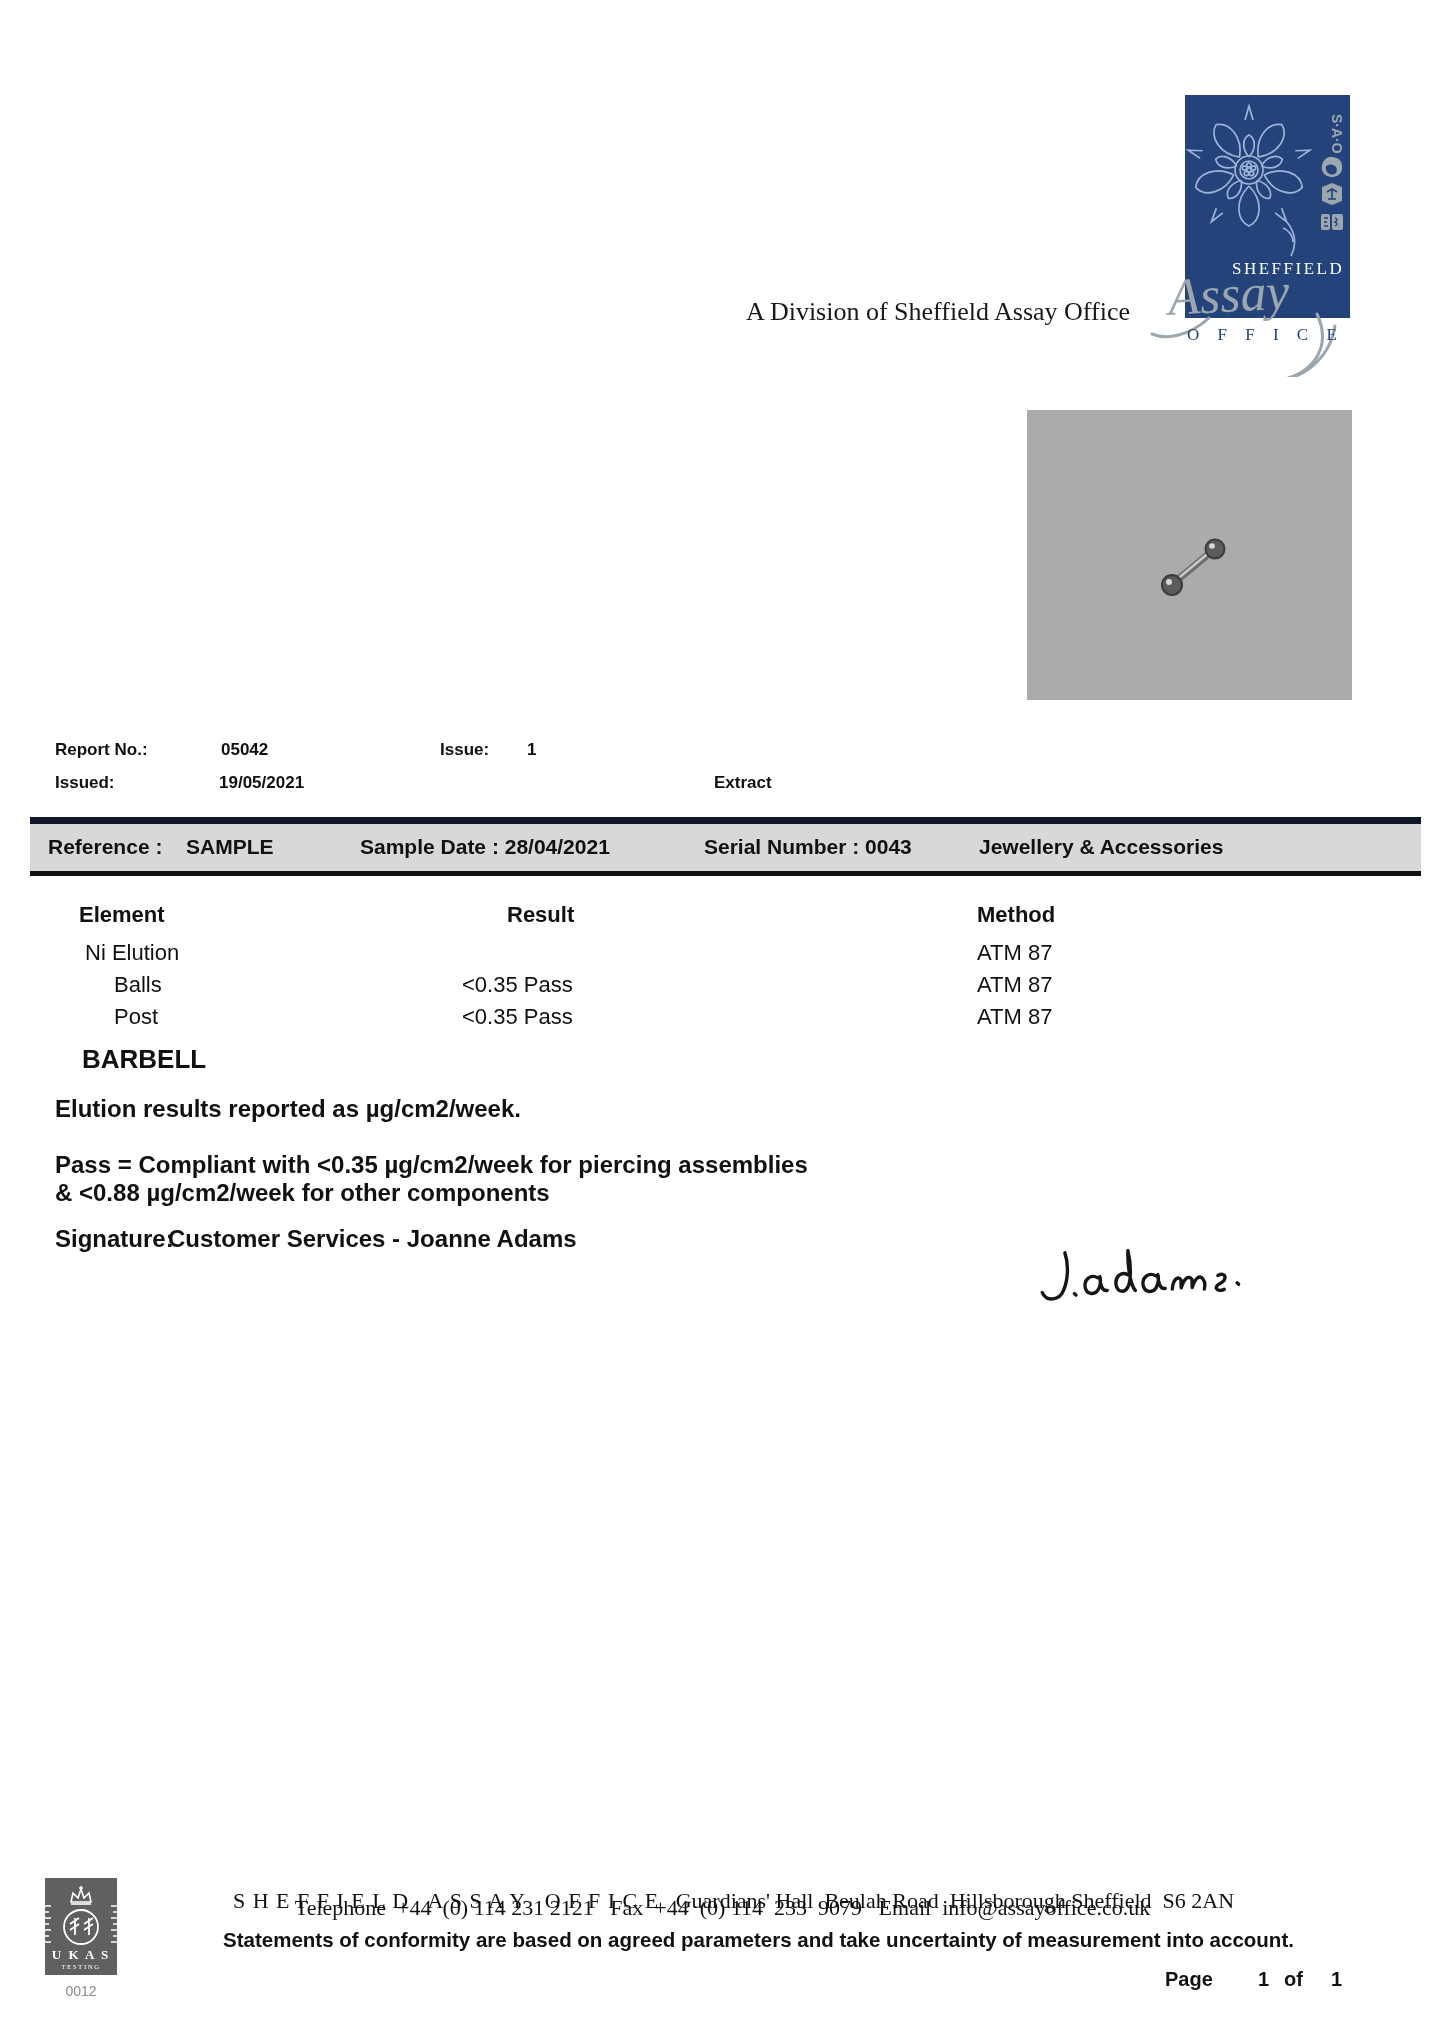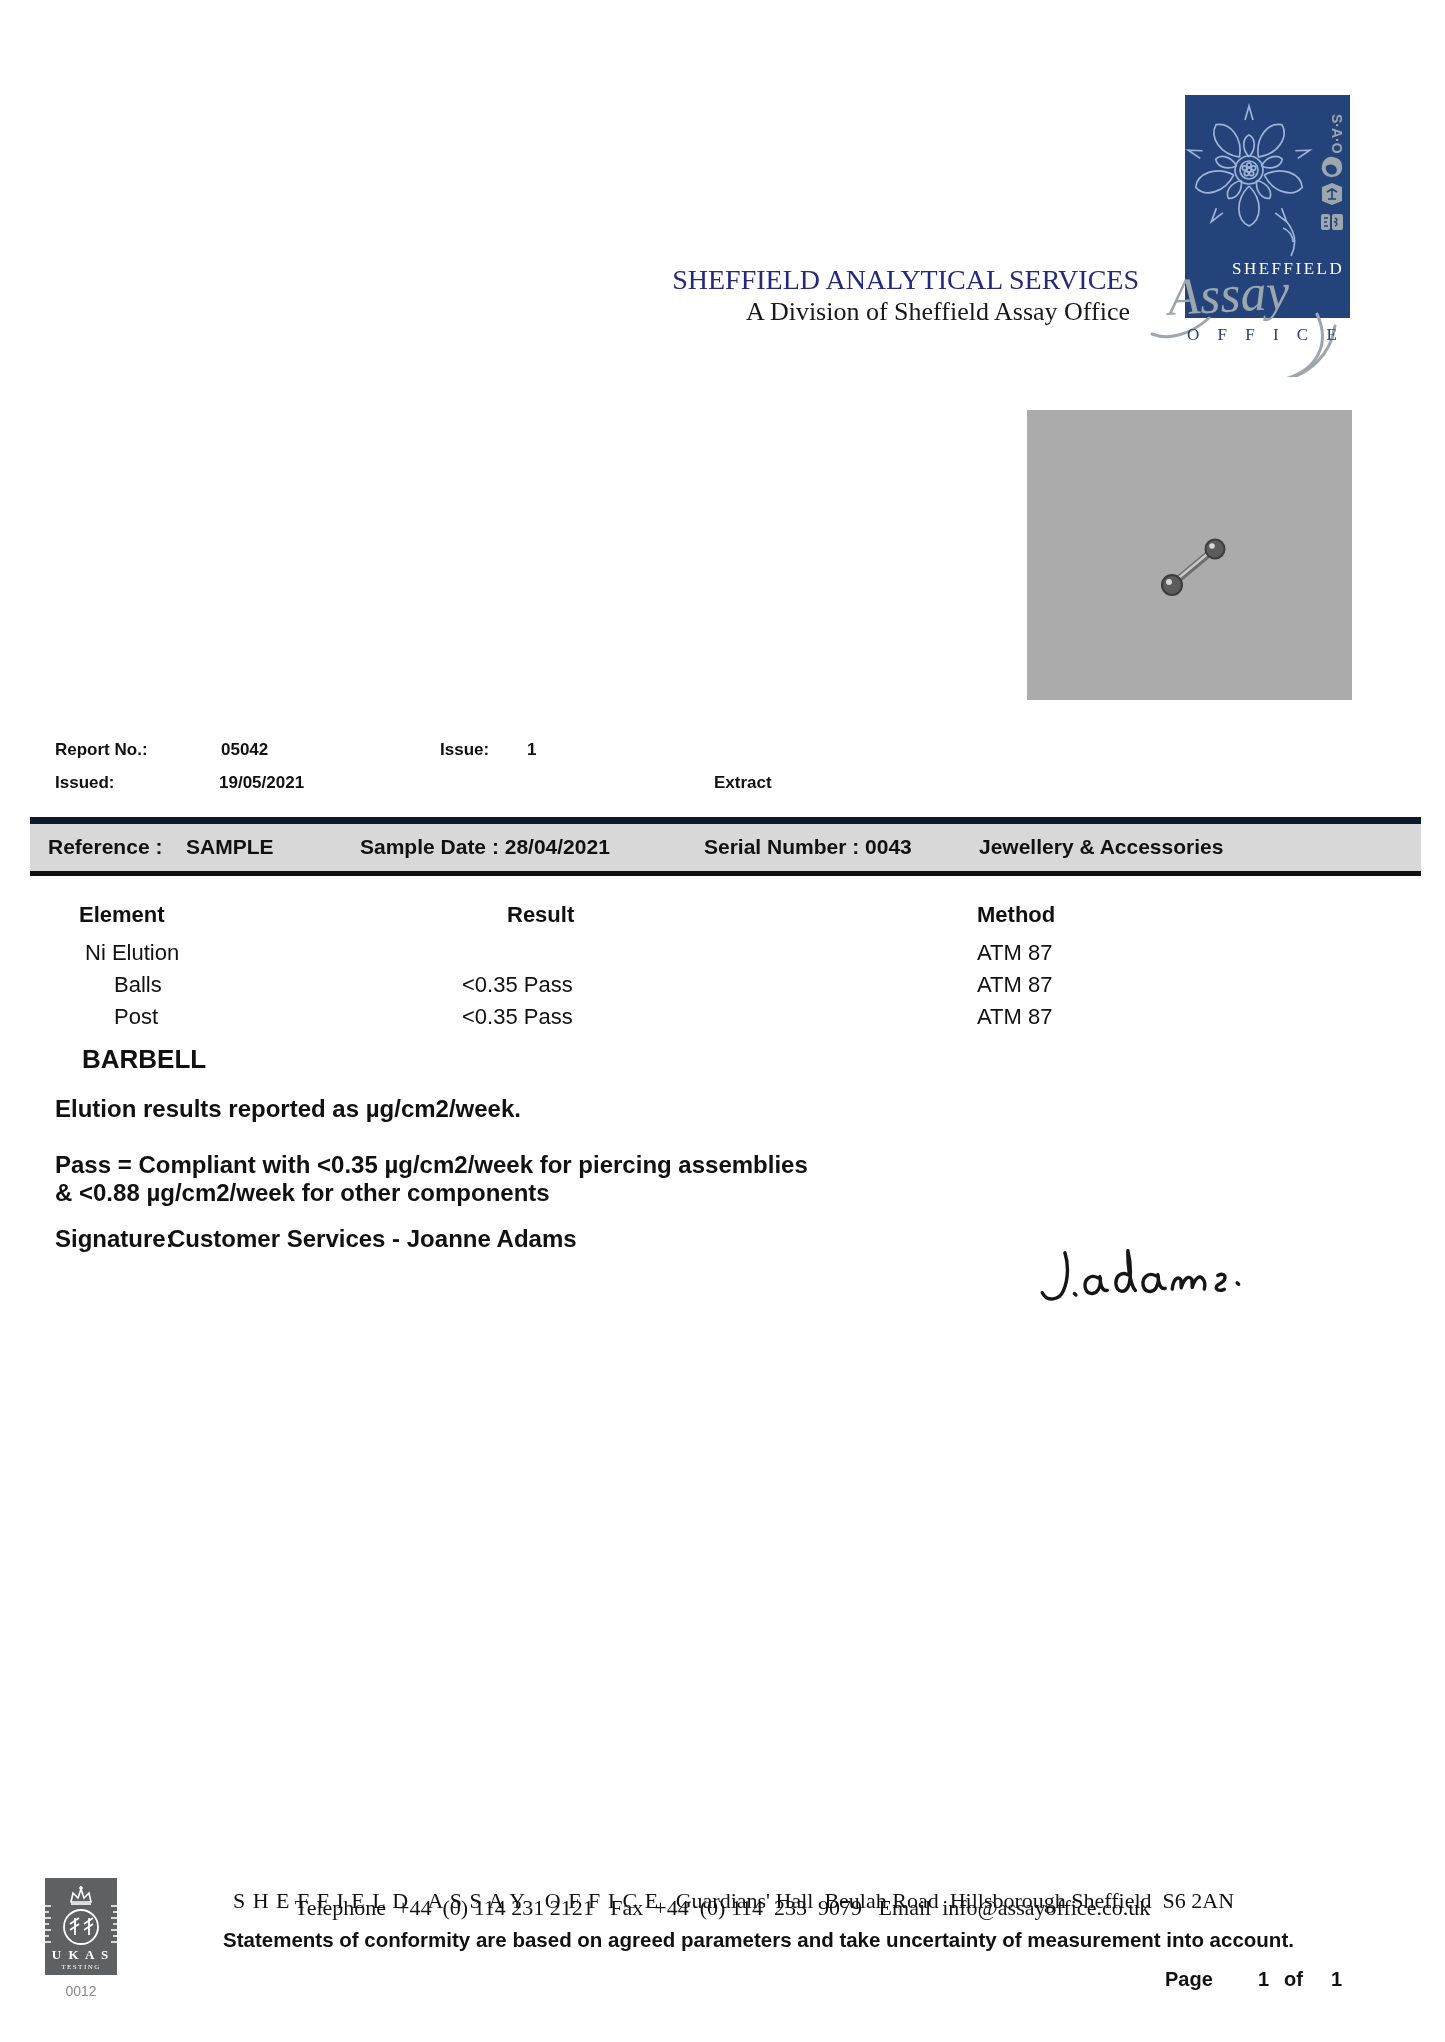--- a/index.html
+++ b/index.html
@@ -95,21 +95,20 @@
     <text x="-16" y="222" font-family="Liberation Serif, serif" font-size="52" font-style="italic" fill="#9ba6ae" transform="rotate(-3 0 222)">Assay</text>
 
     <g stroke="#9ba6ae" stroke-width="3" fill="none" stroke-linecap="round">
       <path d="M-33 242 C-18 248 4 244 24 226"></path>
       <path d="M132 222 C146 252 132 280 96 288 C124 284 146 262 150 234"></path>
     </g>
 
     <text x="2" y="248" font-family="Liberation Serif, serif" font-size="17" letter-spacing="7" fill="#24437a">O F F I C E</text>
   </svg>
 
-  <div class="abs brand-head">SHEFFIELD ANALYTICAL SERVICES</div>
   <div class="abs brand-sub">A Division of Sheffield Assay Office</div>
 
   <svg class="abs" style="left:1027px;top:410px;" width="325" height="290" viewBox="0 0 325 290">
     <rect x="0" y="0" width="325" height="290" fill="#ababab"></rect>
     <g>
       <line x1="148" y1="172" x2="184" y2="142" stroke="#6e6e6e" stroke-width="7"></line>
       <line x1="148" y1="171" x2="184" y2="141" stroke="#c9c9c9" stroke-width="2.4"></line>
       <circle cx="145" cy="175" r="10" fill="#5c5c5c"></circle>
       <circle cx="145" cy="175" r="10" fill="none" stroke="#3c3c3c" stroke-width="2"></circle>
       <circle cx="142" cy="172" r="3" fill="#d8d8d8"></circle>

